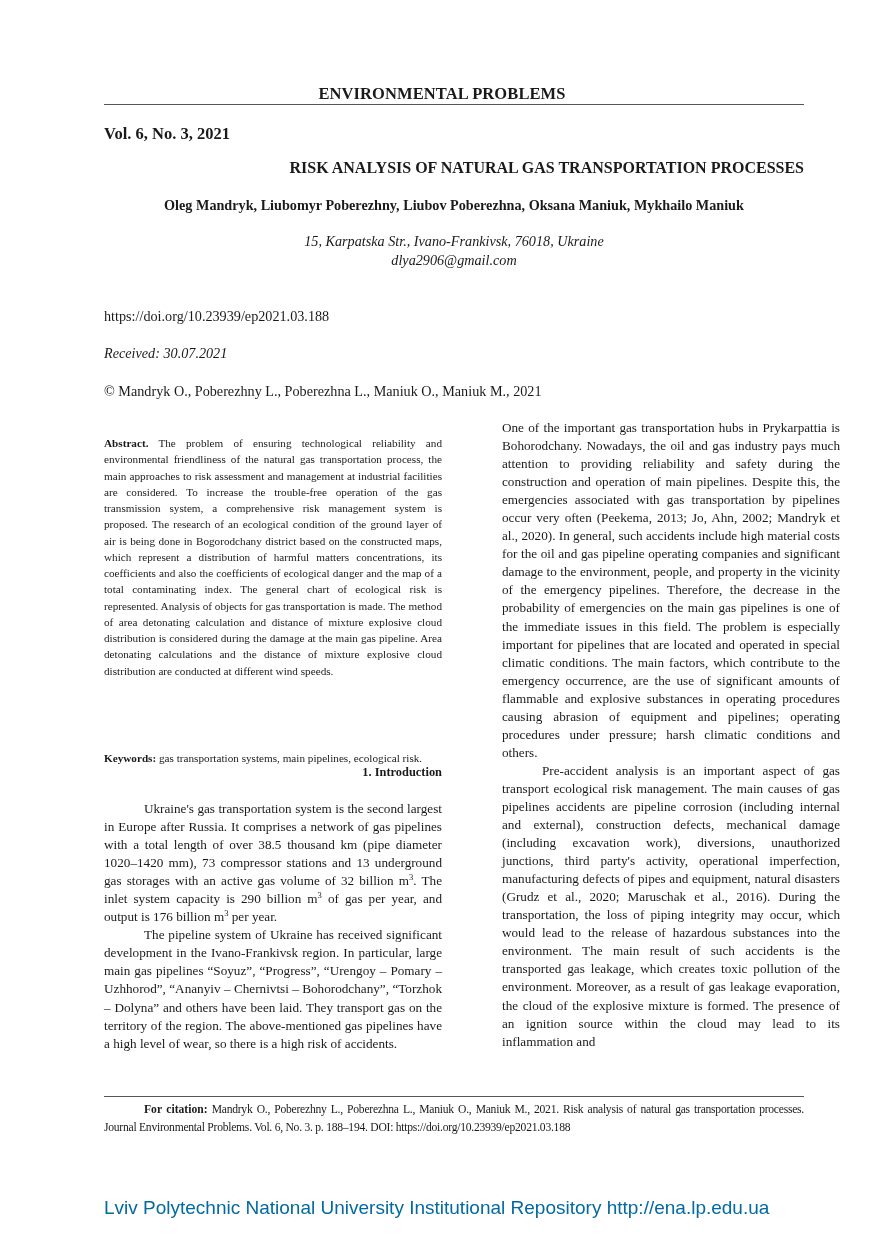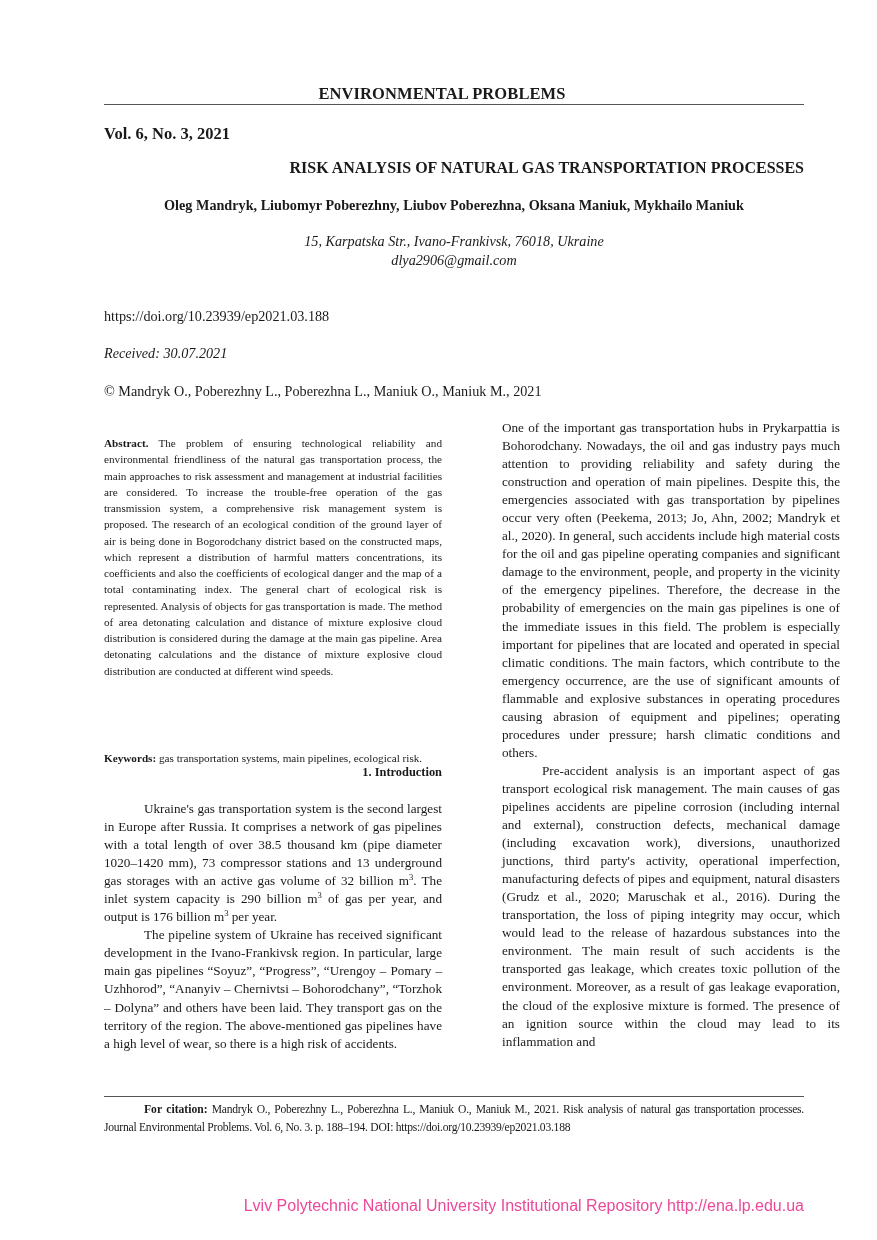--- a/index.html
+++ b/index.html
@@ -28,22 +28,22 @@
   .body-text { font-size: 13.2px; line-height: 18.05px; text-align: justify; }
   .intro { top: 800px; }
   .right-body { top: 419px; }
   p { margin: 0; }
   .indent { text-indent: 40px; }
   .b { font-weight: bold; }
   sup { font-size: 0.65em; line-height: 0; vertical-align: 0.55em; }
 
   .citation { left: 104px; width: 700px; top: 1101px; font-size: 11.6px; line-height: 17.5px; text-align: justify; letter-spacing: -0.25px; }
   .citation .b { letter-spacing: 0; margin-top: 16px; }
-  .repo { left: 104px; width: 700px; top: 1197px; text-align: right;
-          font-family: "Liberation Sans", "DejaVu Sans", sans-serif; font-size: 16px; color: #ec4899; }
+  .repo { left: 104px; width: 700px; top: 1197px; text-align: left;
+          font-family: "Liberation Sans", "DejaVu Sans", sans-serif; font-size: 19px; color: #0369a1; }
 </style>
 </head>
 <body>
 
 <div class="abs journal">ENVIRONMENTAL PROBLEMS</div>
 <div class="abs rule rule-top"></div>
 <div class="abs volume">Vol. 6, No. 3, 2021</div>
 
 <div class="abs title">RISK ANALYSIS OF NATURAL GAS TRANSPORTATION PROCESSES</div>
 <div class="abs authors">Oleg Mandryk, Liubomyr Poberezhny, Liubov Poberezhna, Oksana Maniuk, Mykhailo Maniuk</div>

